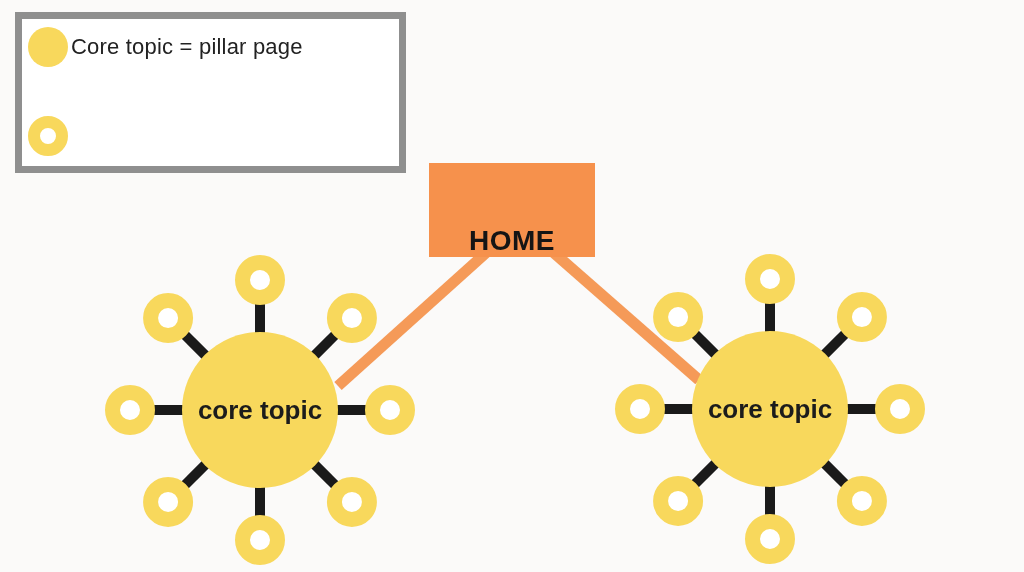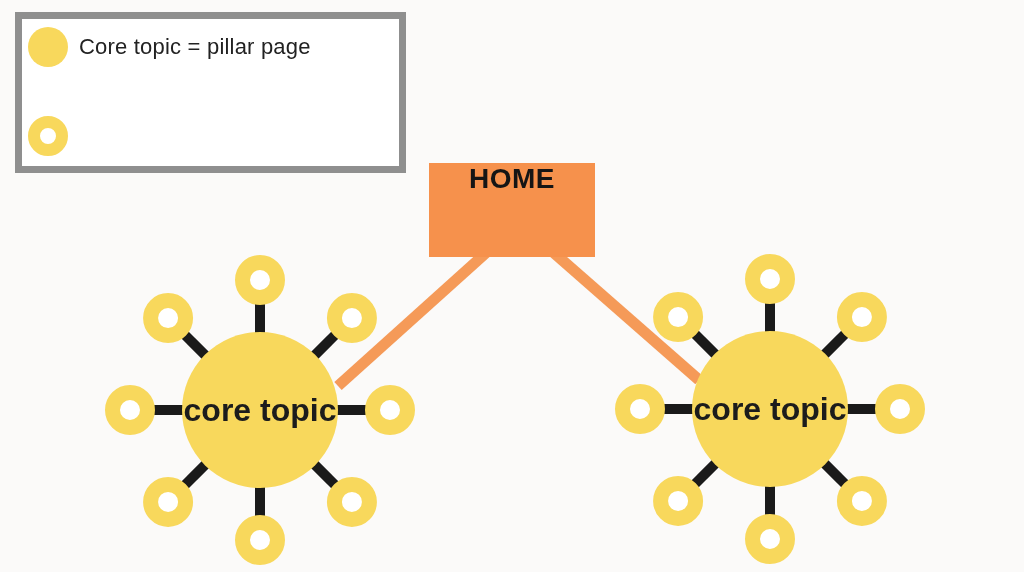--- a/index.html
+++ b/index.html
@@ -29,21 +29,21 @@
     background:#ffffff;
     border:7px solid var(--legend-border);
     display:flex;
     flex-direction:column;
     justify-content:space-between;
     padding:8px 6px 10px 5px;
   }
   .legend-item{
     display:flex;
     align-items:center;
-    gap:10px;
+    gap:2px;
   }
   .legend-icon-col{
     width:42px;
     display:flex;
     align-items:center;
     justify-content:center;
     flex:0 0 auto;
   }
   .swatch-circle{
     width:40px;height:40px;border-radius:50%;
@@ -72,21 +72,21 @@
     width:1024px;height:572px;
     z-index:1;
   }
   
   .home-box{
     position:absolute;
     left:429px; top:163px;
     width:166px; height:94px;
     background:var(--orange-box);
     display:flex;
-    align-items:flex-start;
+    align-items:flex-end;
     justify-content:center;
     z-index:2;
   }
   .home-label{
     font-size:28px;
     font-weight:bold;
     color:#151515;
     letter-spacing:0.5px;
   }
   
@@ -98,21 +98,21 @@
   .cluster-left{ left:100px; top:250px; }
   .cluster-right{ left:610px; top:249px; }
   .cluster svg{ position:absolute; left:0; top:0; }
   .core-label{
     position:absolute;
     left:0; top:0;
     width:320px; height:320px;
     display:flex;
     align-items:center;
     justify-content:center;
-    font-size:32px;
+    font-size:26px;
     font-weight:bold;
     color:#1C1C1C;
     pointer-events:none;
   }
 </style>
 </head>
 <body>
 
 <div class="canvas">
 

